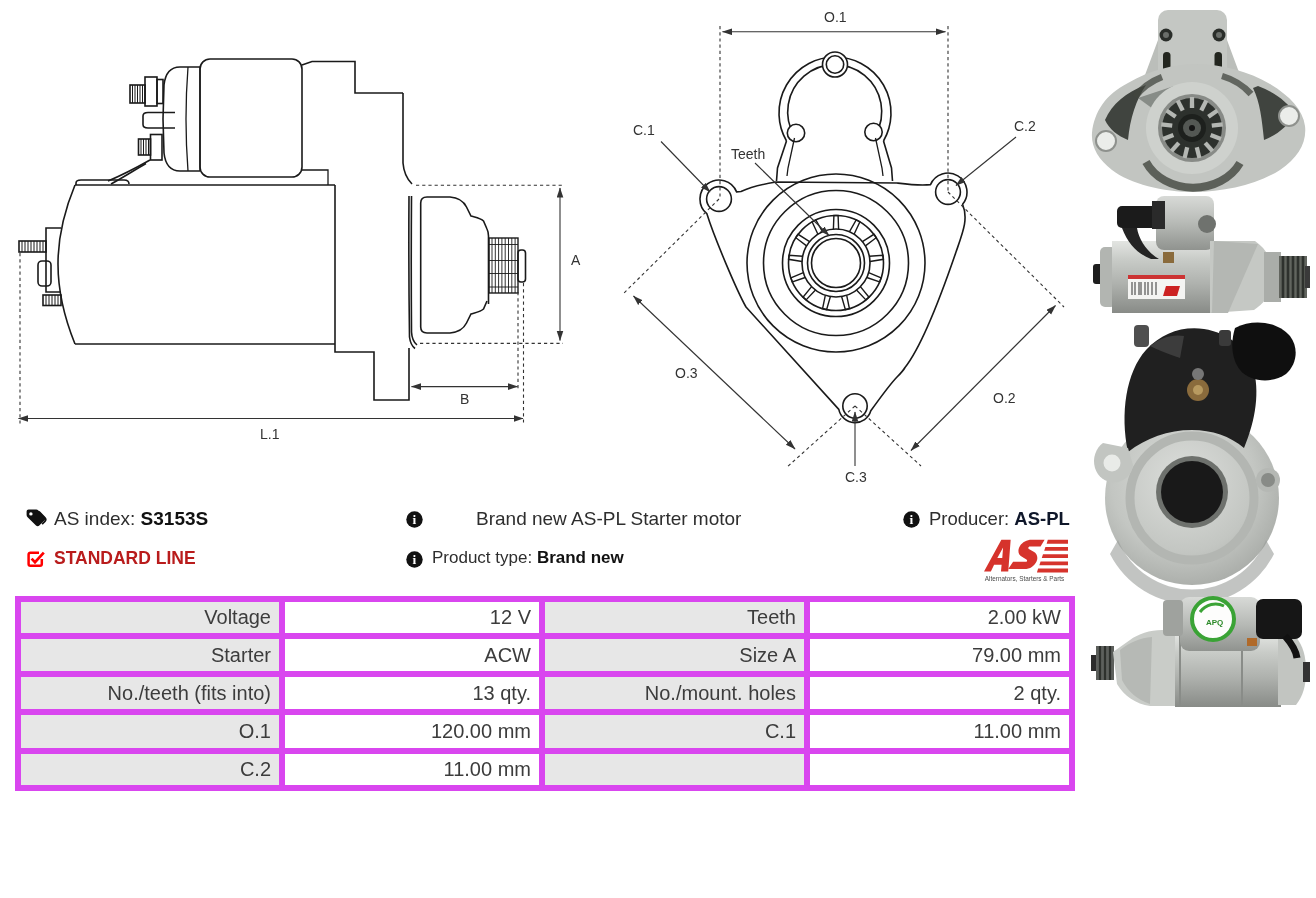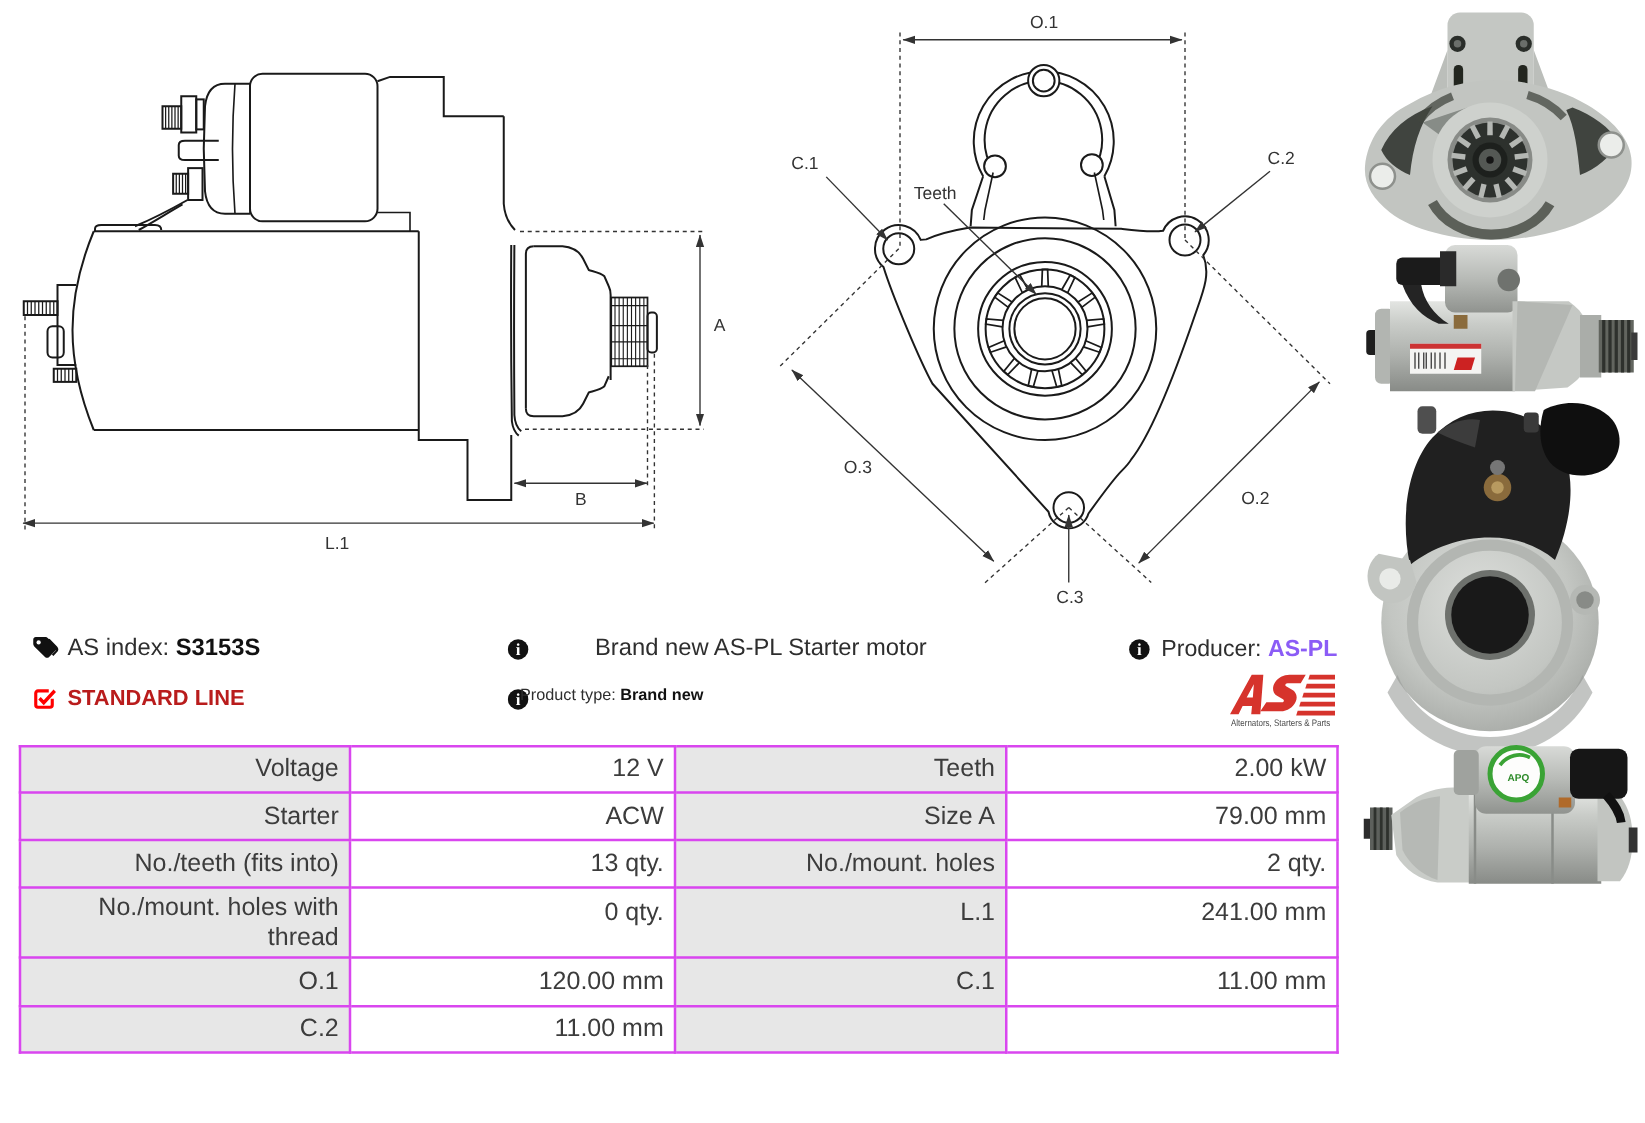--- a/index.html
+++ b/index.html
@@ -1,19 +1,19 @@
 <!DOCTYPE html>
 <html><head><meta charset="utf-8">
 <style>
 html,body{margin:0;padding:0;background:#fff;font-family:"Liberation Sans",sans-serif;}
 #page{position:relative;width:1316px;height:898px;overflow:hidden;background:#fff;}
 .abs{position:absolute;}
 .lbl{font-size:14px;fill:#333;font-family:"Liberation Sans",sans-serif;}
 table.spec{border-collapse:collapse;table-layout:fixed;}
-table.spec td{border:2px solid #d946ef;font-size:20px;line-height:1.22;color:#3c3c3c;text-align:right;padding:0 8px 0 4px;vertical-align:middle;}
+table.spec td{border:6px solid #d946ef;font-size:20px;line-height:1.22;color:#3c3c3c;text-align:right;padding:0 8px 0 4px;vertical-align:middle;}
 td.k{background:#e7e7e7;}
 td.v{background:#fff;color:#303030;margin-top:21px;}
 </style></head>
 <body>
 <div id="page">
 <svg class="abs" style="left:0;top:0" width="1316" height="898" viewBox="0 0 1316 898">
 <defs>
 <marker id="ar" markerWidth="11" markerHeight="8" refX="9.5" refY="3.5" orient="auto-start-reverse" markerUnits="userSpaceOnUse">
           <path d="M0,0.2 L10,3.5 L0,6.8 z" fill="#333"></path>
         </marker>
@@ -368,26 +368,26 @@
 <div class="abs" style="left:54px;top:548px;font-size:17.5px;font-weight:bold;color:#b91c1c;">STANDARD LINE</div>
 <svg class="abs" style="left:406px;top:511px" width="17" height="17" viewBox="0 0 17 17">
       <circle cx="8.5" cy="8.5" r="8.2" fill="#111"></circle>
       <text x="8.5" y="13.2" text-anchor="middle" font-family="Liberation Serif,serif" font-weight="bold" font-size="13.5" fill="#fff">i</text>
     </svg>
 <div class="abs" style="left:432px;top:508px;font-size:19px;color:#2e2e2e;margin-left:44px;">Brand new AS-PL Starter motor</div>
 <svg class="abs" style="left:406px;top:551px" width="17" height="17" viewBox="0 0 17 17">
       <circle cx="8.5" cy="8.5" r="8.2" fill="#111"></circle>
       <text x="8.5" y="13.2" text-anchor="middle" font-family="Liberation Serif,serif" font-weight="bold" font-size="13.5" fill="#fff">i</text>
     </svg>
-<div class="abs" style="left:416px;top:548px;font-size:13px;color:#2e2e2e;">Product type: <b style="color:#111">Brand new</b></div>
+<div class="abs" style="left:432px;top:548px;font-size:17px;color:#2e2e2e;">Product type: <b style="color:#111">Brand new</b></div>
 <svg class="abs" style="left:903px;top:511px" width="17" height="17" viewBox="0 0 17 17">
       <circle cx="8.5" cy="8.5" r="8.2" fill="#111"></circle>
       <text x="8.5" y="13.2" text-anchor="middle" font-family="Liberation Serif,serif" font-weight="bold" font-size="13.5" fill="#fff">i</text>
     </svg>
-<div class="abs" style="left:929px;top:508px;font-size:18.5px;color:#2e2e2e;">Producer: <b style="color:#8b5cf6">AS-PL</b></div>
+<div class="abs" style="left:929px;top:508px;font-size:18.5px;color:#2e2e2e;">Producer: <b style="color:#0f172a">AS-PL</b></div>
 
 <svg class="abs" style="left:984px;top:536px" width="84" height="46" viewBox="0 0 84 46">
       <g transform="scale(0.808,0.958)">
 <g fill="#d6332c">
 <path d="M21.5,4 L33,4 L30,37 L21,37 L21.8,30 L12.5,30 L8.5,37 L0,37 Z M22.6,23 L23.6,12 L16.5,23 Z"></path>
 <path d="M59,4 C53,4 47.5,6.5 44.5,10.5 C41.5,14.5 42,19.5 46.5,21.5 L52.5,24.5 C54,25.3 53.5,27 51.5,27 L36,27 L30,34.5 L50,34.5 C57,34.5 62.5,31 65,26.5 C67.3,22.4 65.5,18.3 61.5,16.5 L55.5,13.5 C54,12.7 55,11 57,11 L70,11 L75,4 Z"></path>
 <path d="M79,4 L104,4 L104,8 L77.5,8 Z M76,11.5 L104,11.5 L104,15.5 L74.5,15.5 Z M73,19 L104,19 L104,23 L71.5,23 Z M70,26.5 L104,26.5 L104,30.5 L68.5,30.5 Z M67,34 L104,34 L104,38 L65.5,38 Z"></path>
 </g>
 <text x="1" y="46.5" font-size="7.9" fill="#4a4a4a" font-family="Liberation Sans,sans-serif">Alternators, Starters &amp; Parts</text>
 </g>
@@ -412,26 +412,20 @@
           <td class="v">ACW</td>
           <td class="k">Size A</td>
           <td class="v">79.00 mm</td>
         </tr>
 <tr style="height:38px">
           <td class="k">No./teeth (fits into)</td>
           <td class="v">13 qty.</td>
           <td class="k">No./mount. holes</td>
           <td class="v">2 qty.</td>
         </tr>
-<tr style="height:56px">
-          <td class="k">No./mount. holes with<br>thread</td>
-          <td class="v" style="vertical-align:top;padding-top:7px;">0 qty.</td>
-          <td class="k" style="vertical-align:top;padding-top:7px;">L.1</td>
-          <td class="v" style="vertical-align:top;padding-top:7px;">241.00 mm</td>
-        </tr>
 <tr style="height:39px">
           <td class="k">O.1</td>
           <td class="v">120.00 mm</td>
           <td class="k">C.1</td>
           <td class="v">11.00 mm</td>
         </tr>
 <tr style="height:37px">
           <td class="k">C.2</td>
           <td class="v">11.00 mm</td>
           <td class="k"></td>

